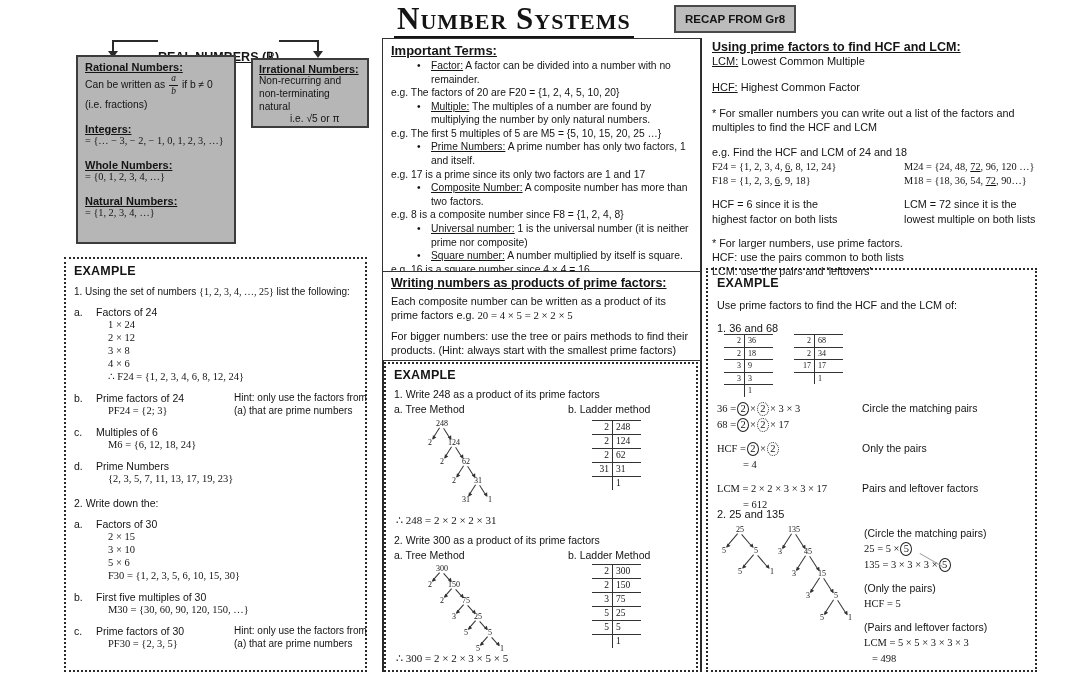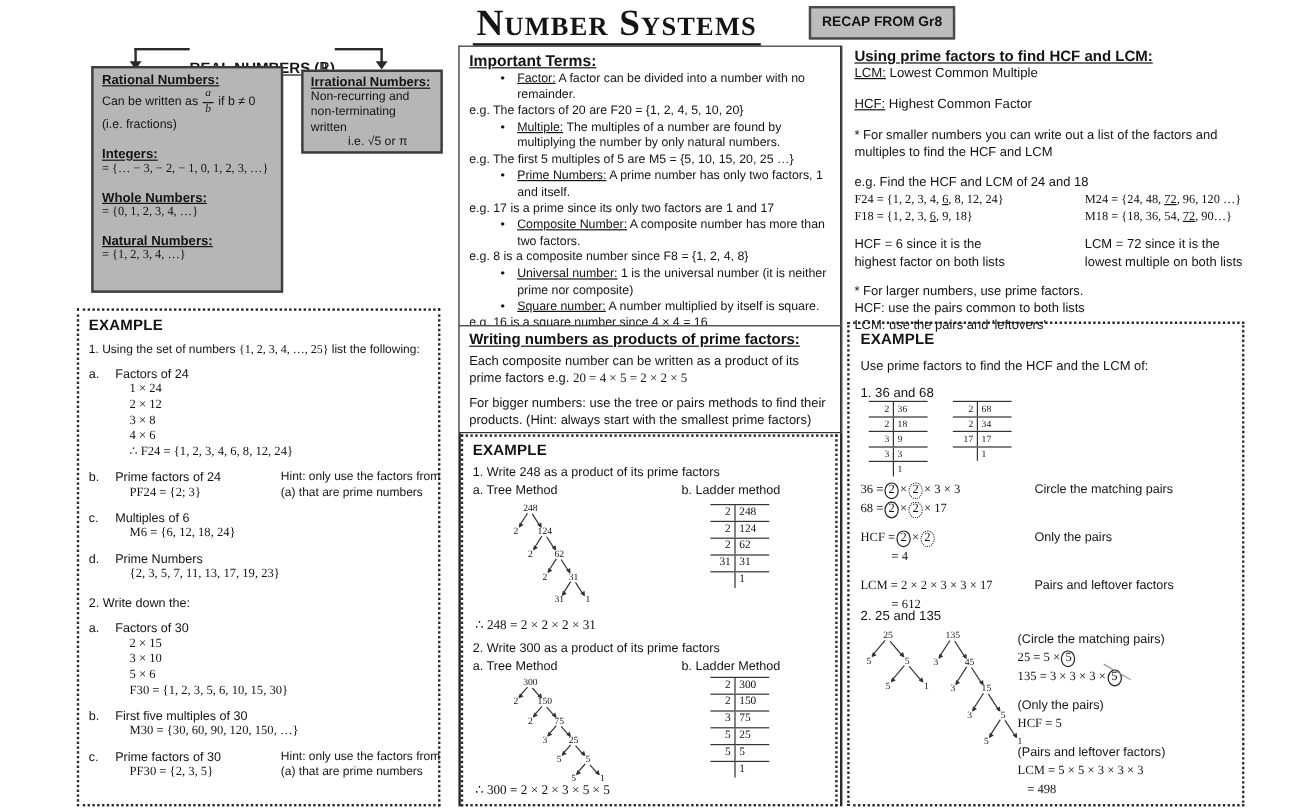--- a/index.html
+++ b/index.html
@@ -89,21 +89,21 @@
     <div class="bold u" style="font-size:11px;margin-top:13px;">Integers:</div>
     <div class="math" style="font-size:10.3px;">= {… − 3, − 2, − 1, 0, 1, 2, 3, …}</div>
     <div class="bold u" style="font-size:11px;margin-top:13px;">Whole Numbers:</div>
     <div class="math" style="font-size:10.3px;">= {0, 1, 2, 3, 4, …}</div>
     <div class="bold u" style="font-size:11px;margin-top:13px;">Natural Numbers:</div>
     <div class="math" style="font-size:10.3px;">= {1, 2, 3, 4, …}</div>
   </div>
 
   <div class="abs graybox" style="left:251px;top:58px;width:118px;height:70px;padding:3px 6px;">
     <div class="bold u" style="font-size:10.8px;">Irrational Numbers:</div>
-    <div style="font-size:10.2px;line-height:1.25;">Non-recurring and non-terminating written</div>
+    <div style="font-size:10.2px;line-height:1.25;">Non-recurring and non-terminating natural</div>
     <div style="font-size:10.2px;margin-left:31px;">i.e. √5 or π</div>
   </div>
 
   <div class="abs dotbox" style="left:64px;top:257px;width:303px;height:415px;padding:5px 8px;">
     <div class="xlabel">EXAMPLE</div>
     <div class="xq"><span>1.   Using the set of numbers </span><span class="math">{1, 2, 3, 4, …, 25}</span><span> list the following:</span></div>
     <div>
         <div class="xitem">
           <div class="xhead"><span class="xtag">a.</span><span>Factors of 24</span></div>
           <div class="xlines math">
@@ -411,21 +411,21 @@
         <span class="tnode" style="left: 52px; top: 47px;">15</span>
         <div class="branch" style="left: 50px; top: 56px; width: 16.6433px; transform: rotate(2.14213rad);"></div>
         <div class="branch" style="left: 54px; top: 56px; width: 16.6433px; transform: rotate(0.999459rad);"></div>
         <span class="tnode" style="left: 38px; top: 69px;">3</span>
         <span class="tnode" style="left: 66px; top: 69px;">5</span>
         <div class="branch" style="left: 64px; top: 78px; width: 16.6433px; transform: rotate(2.14213rad);"></div>
         <div class="branch" style="left: 68px; top: 78px; width: 16.6433px; transform: rotate(0.999459rad);"></div>
         <span class="tnode" style="left: 52px; top: 91px;">5</span>
         <span class="tnode" style="left: 80px; top: 91px;">1</span>
       </div>
-    <div class="abs" style="left:140px;top:255px;width:178px;">
+    <div class="abs" style="left:156px;top:255px;width:178px;">
         <div class="fline"><span class="body plain">(Circle the matching pairs)</span></div>
         <div class="fline"><span class="body"><span>25 = 5 ×</span><span class="circ">5</span></span></div>
         <div class="fline"><span class="body"><span>135 = 3 × 3 × 3 ×</span><span class="circ">5</span></span></div>
         <div class="fline" style="margin-top: 9px;"><span class="body plain">(Only the pairs)</span></div>
         <div class="fline"><span class="body">HCF = 5</span></div>
         <div class="fline" style="margin-top: 9px;"><span class="body plain">(Pairs and leftover factors)</span></div>
         <div class="fline"><span class="body">LCM = 5 × 5 × 3 × 3 × 3</span></div>
         <div class="fline" style="padding-left: 8px;"><span class="body">= 498</span></div>
       </div>
     <div class="conn" style="left:212px;top:283px;width:26px;transform:rotate(30deg);"></div>

